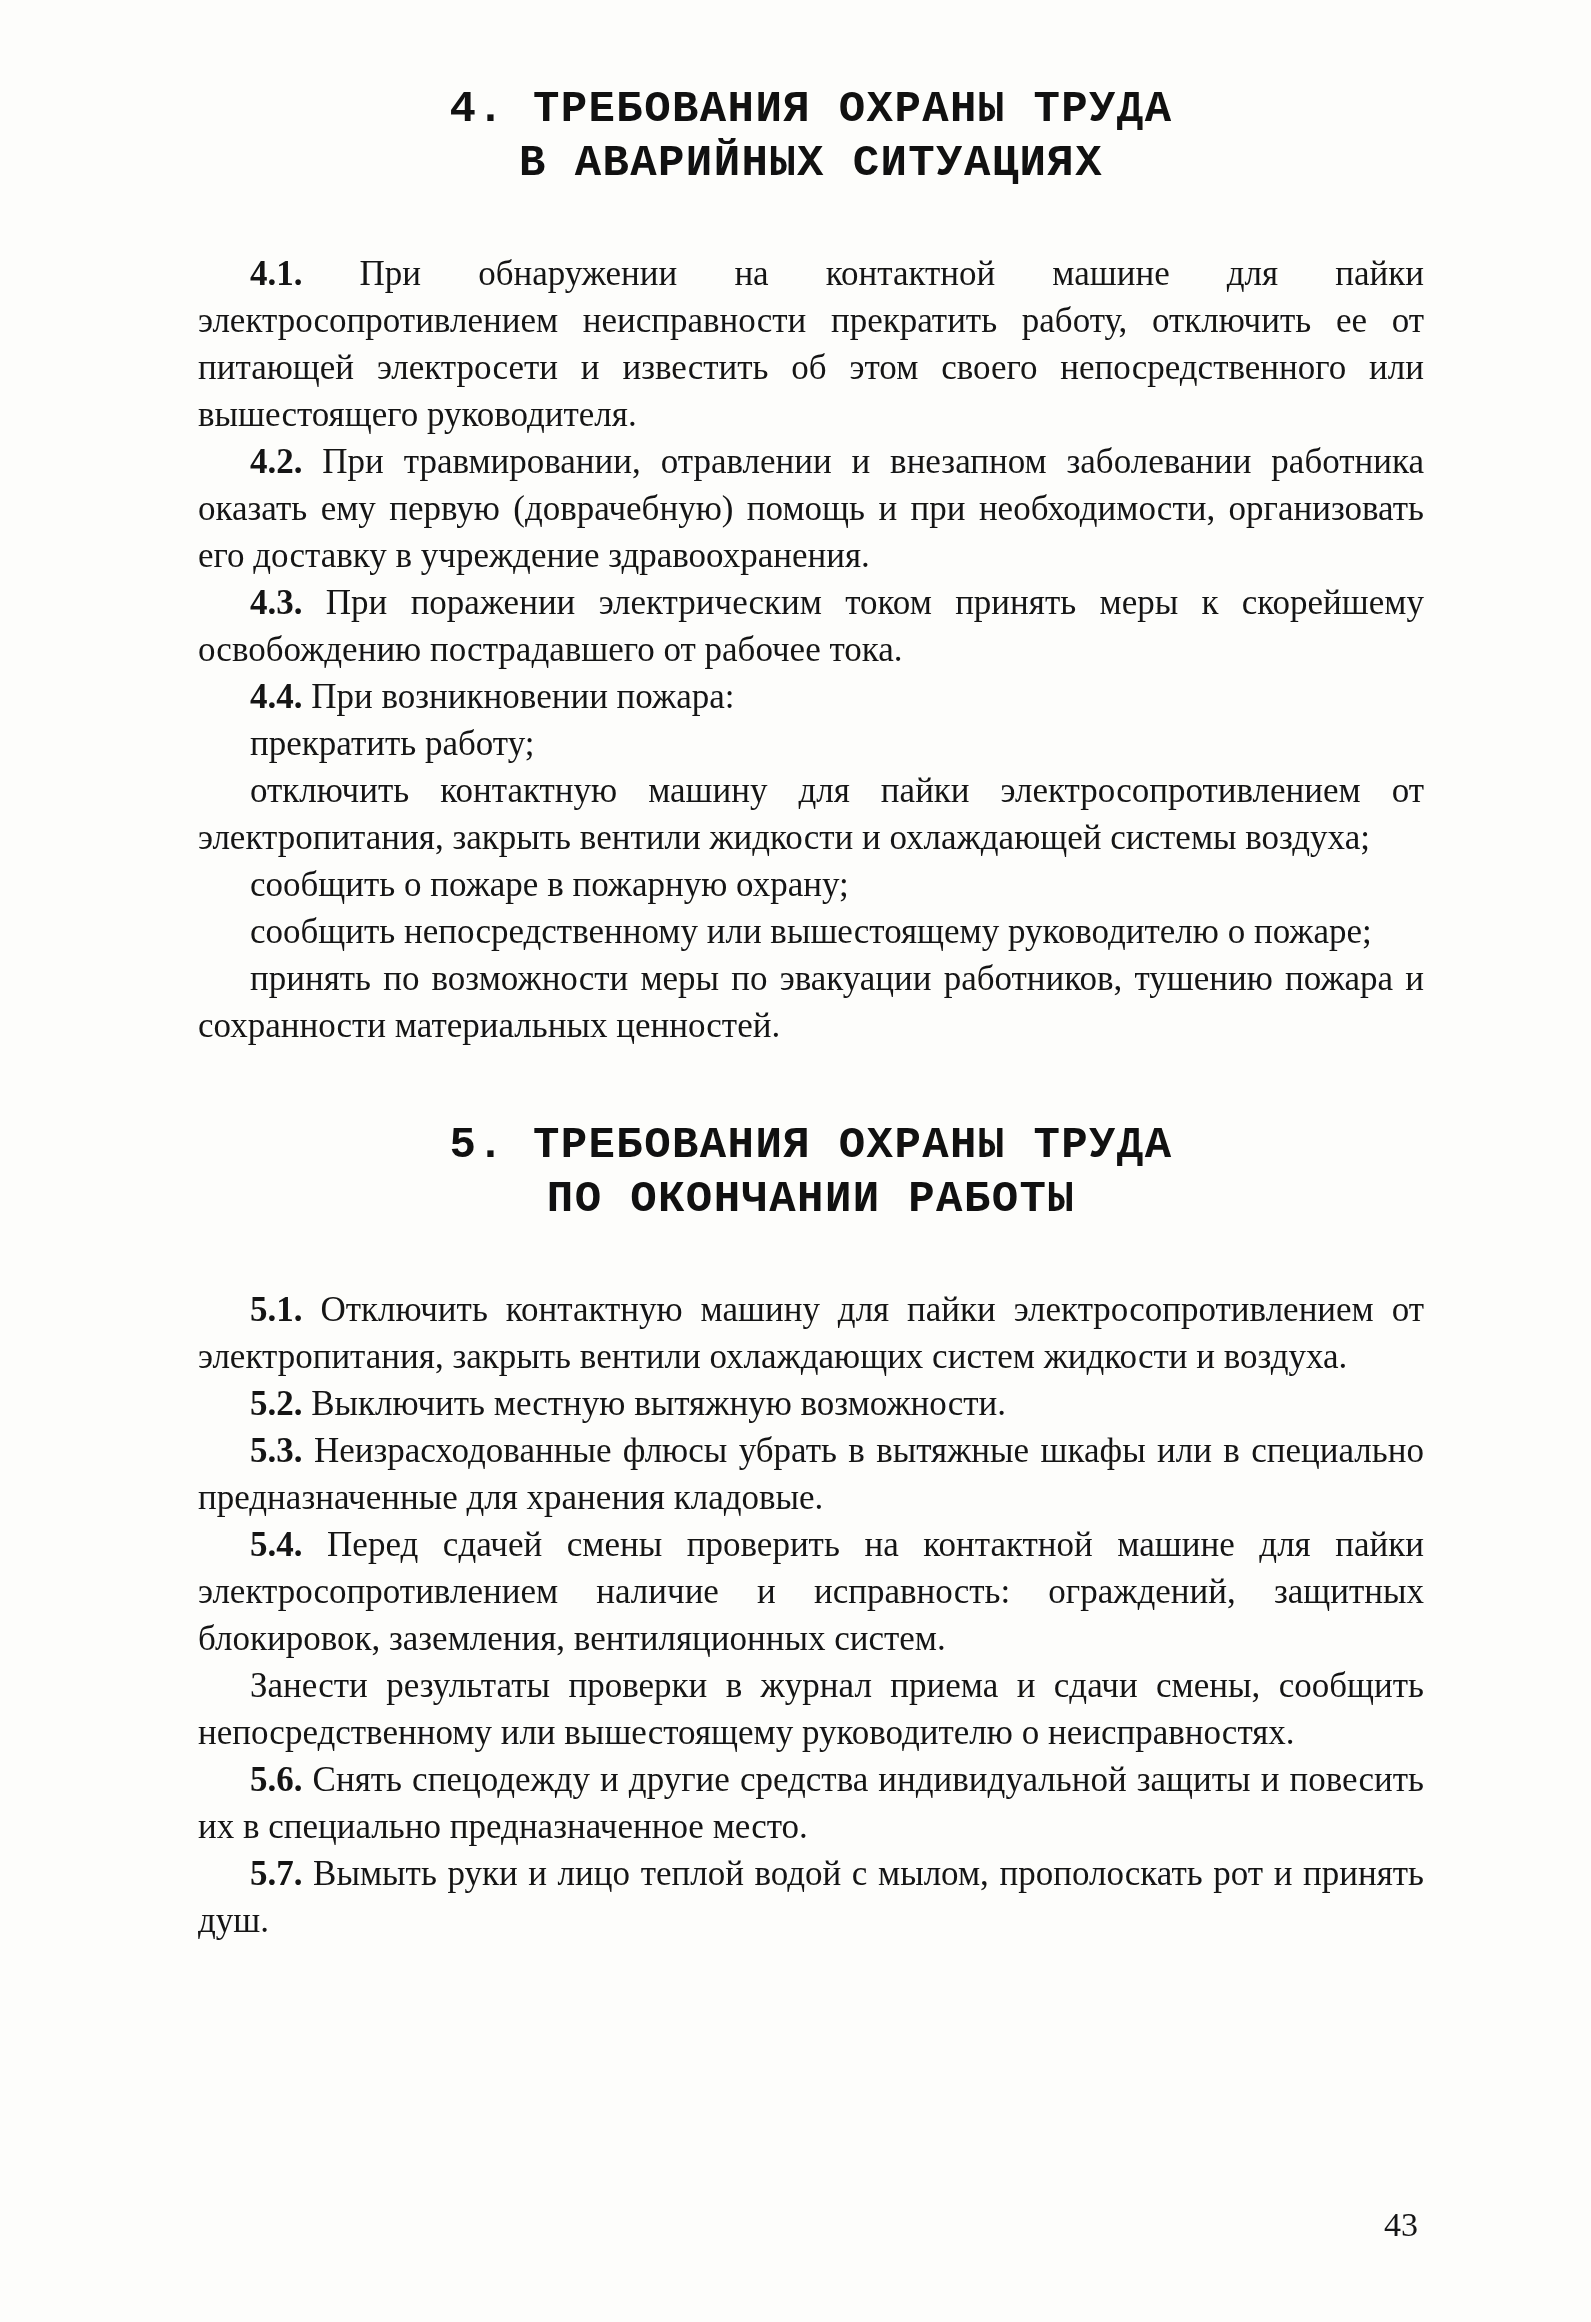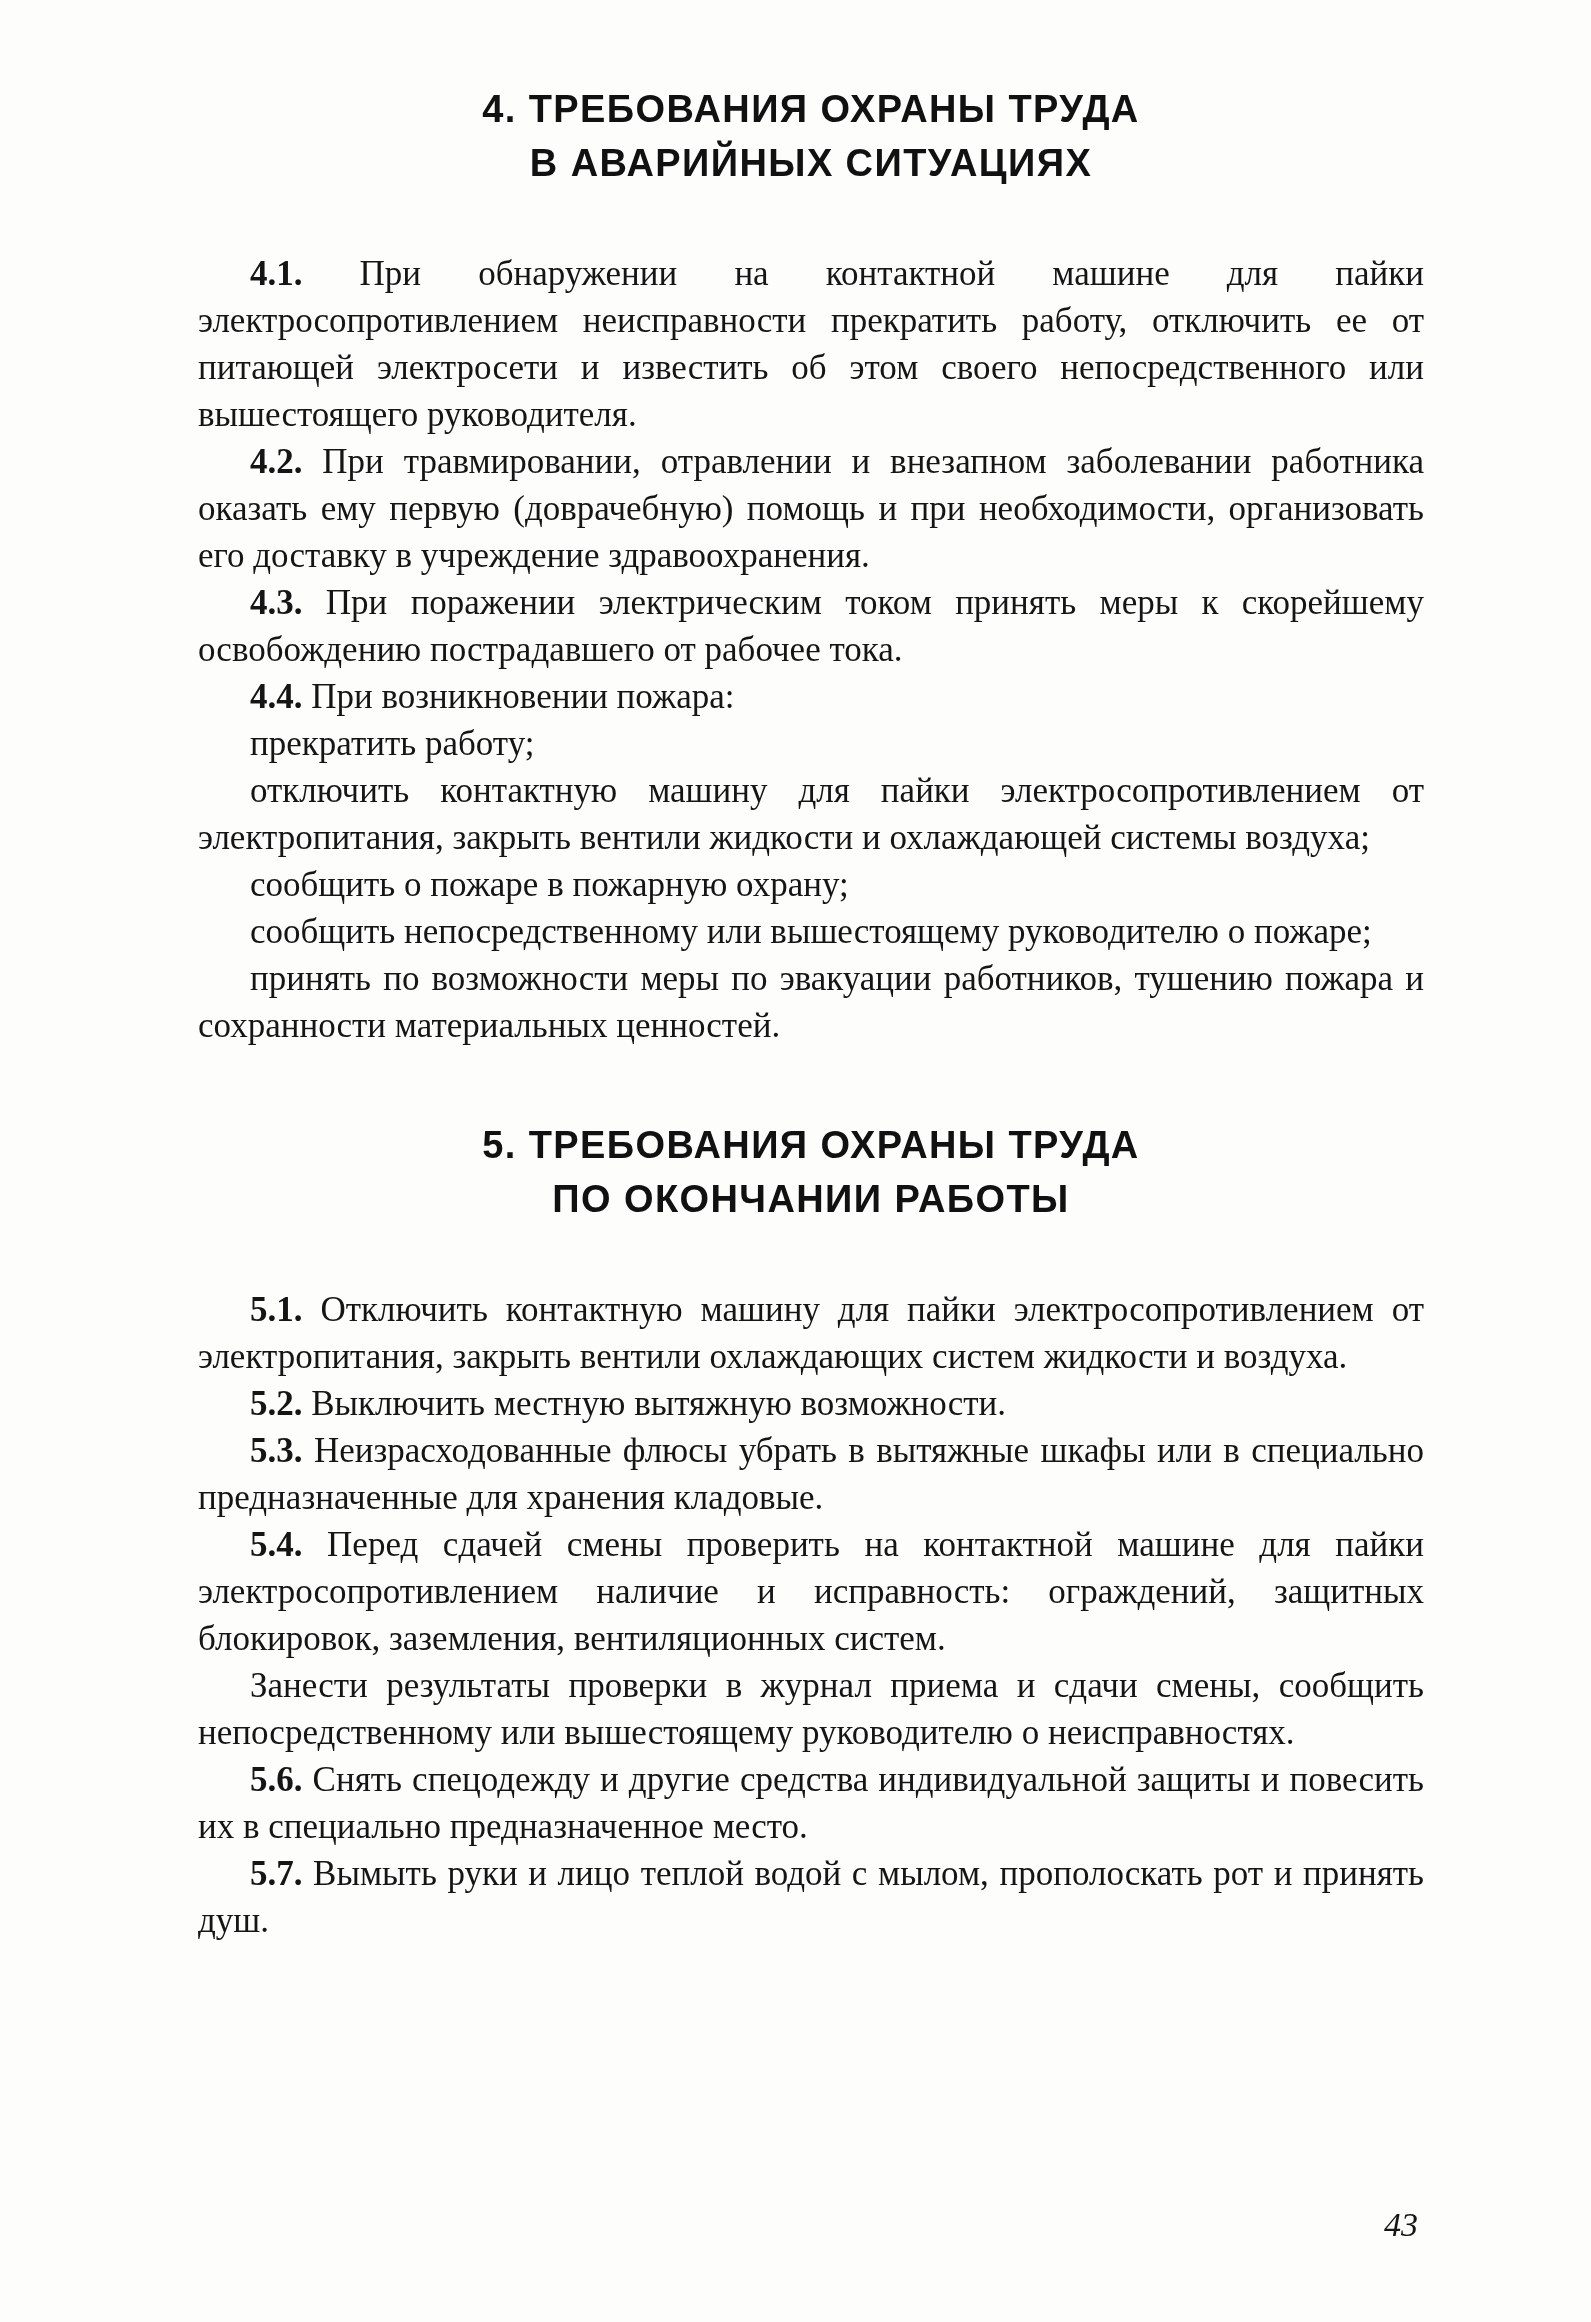--- a/index.html
+++ b/index.html
@@ -16,23 +16,23 @@
 
   .content {
     position: absolute;
     top: 0;
     left: 198px;
     width: 1226px;
     padding-top: 82px;
   }
 
   .heading {
-    font-family: Liberation Sans, sans-serif;
+    font-family: Liberation Mono, monospace;
     font-weight: 700;
-    font-size: 38px;
+    font-size: 44px;
     line-height: 54px;
     letter-spacing: 1.4px;
     text-align: center;
     color: #111;
   }
   .heading .hl { display: block; }
 
   .heading-4 { margin-bottom: 60px; }
   .heading-5 { margin-top: 69px; margin-bottom: 60px; }
 
@@ -47,21 +47,20 @@
   .pnum { font-weight: 700; }
   .pnum:not(:empty)::after { content: "\00a0"; }
 
   .page-number {
     position: absolute;
     right: 173px;
     bottom: 78px;
     font-size: 34px;
     font-family: "Liberation Serif", serif;
     color: #151515;
-    font-style: italic;
   }
 </style>
 </head>
 <body>
 
 <main class="content">
 
   <section>
     <h2 class="heading heading-4">
       <span class="hl">4. ТРЕБОВАНИЯ ОХРАНЫ ТРУДА</span>

